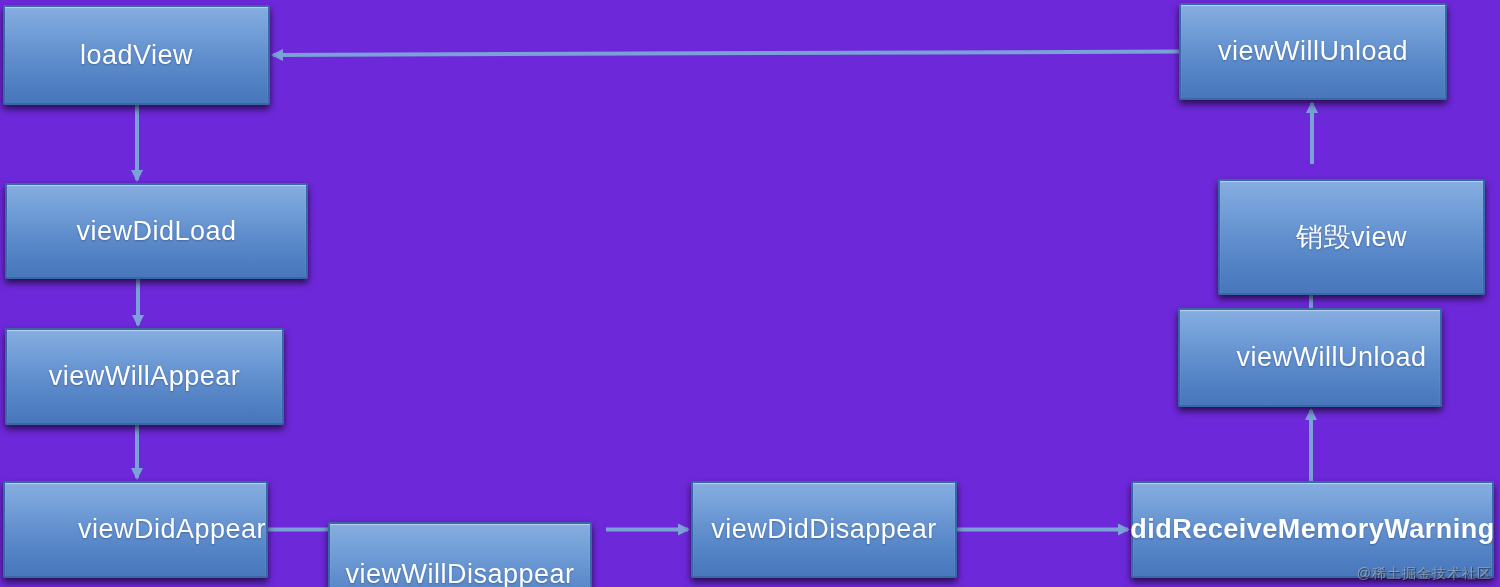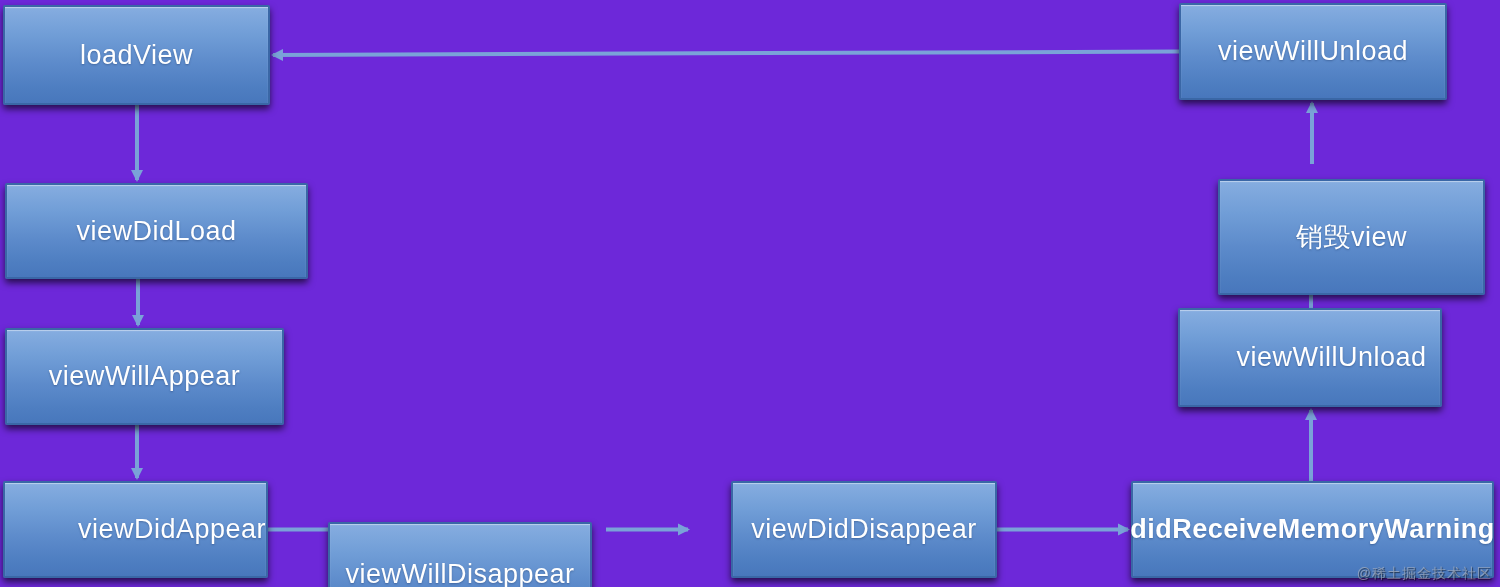--- a/index.html
+++ b/index.html
@@ -83,21 +83,21 @@
       </div>
       <div class="flow-node" style="left: 5px; top: 328px; width: 279px; height: 97px;">
         <span class="node-label">viewWillAppear</span>
       </div>
       <div class="flow-node" style="left: 3px; top: 481px; width: 265px; height: 97px; justify-content: flex-end;">
         <span class="node-label">viewDidAppear</span>
       </div>
       <div class="flow-node" style="left: 328px; top: 481px; width: 264px; height: 105px; margin-top: 41px;">
         <span class="node-label">viewWillDisappear</span>
       </div>
-      <div class="flow-node" style="left: 691px; top: 481px; width: 266px; height: 97px; margin-left: 40px;">
+      <div class="flow-node" style="left: 691px; top: 481px; width: 266px; height: 97px;">
         <span class="node-label">viewDidDisappear</span>
       </div>
       <div class="flow-node" style="left: 1131px; top: 481px; width: 363px; height: 97px; font-weight: bold;">
         <span class="node-label">didReceiveMemoryWarning</span>
       </div>
       <div class="flow-node" style="left: 1178px; top: 308px; width: 264px; height: 99px; padding-left: 43px;">
         <span class="node-label">viewWillUnload</span>
       </div>
       <div class="flow-node" style="left: 1218px; top: 163px; width: 267px; height: 116px; margin-top: 16px;">
         <span class="node-label">销毁view</span>

